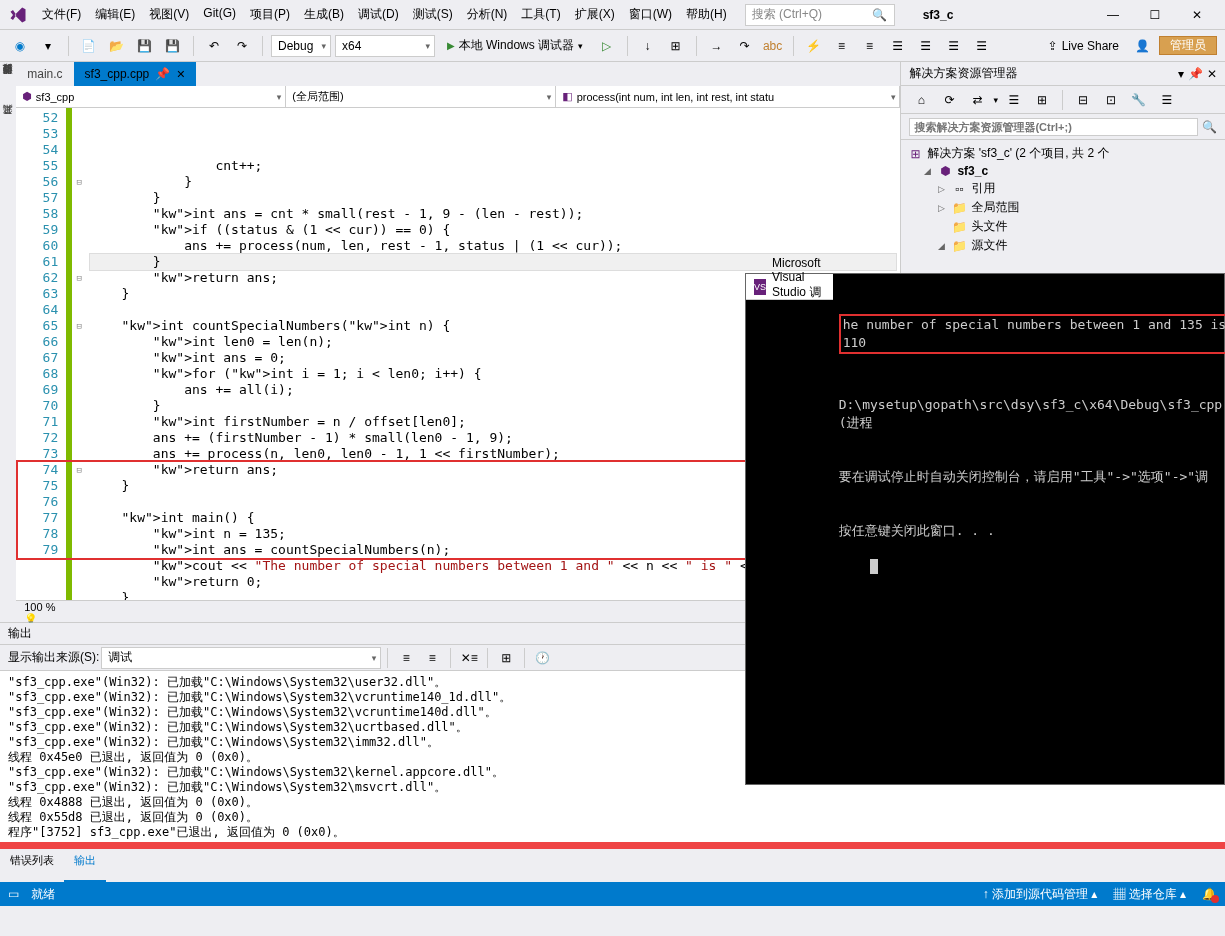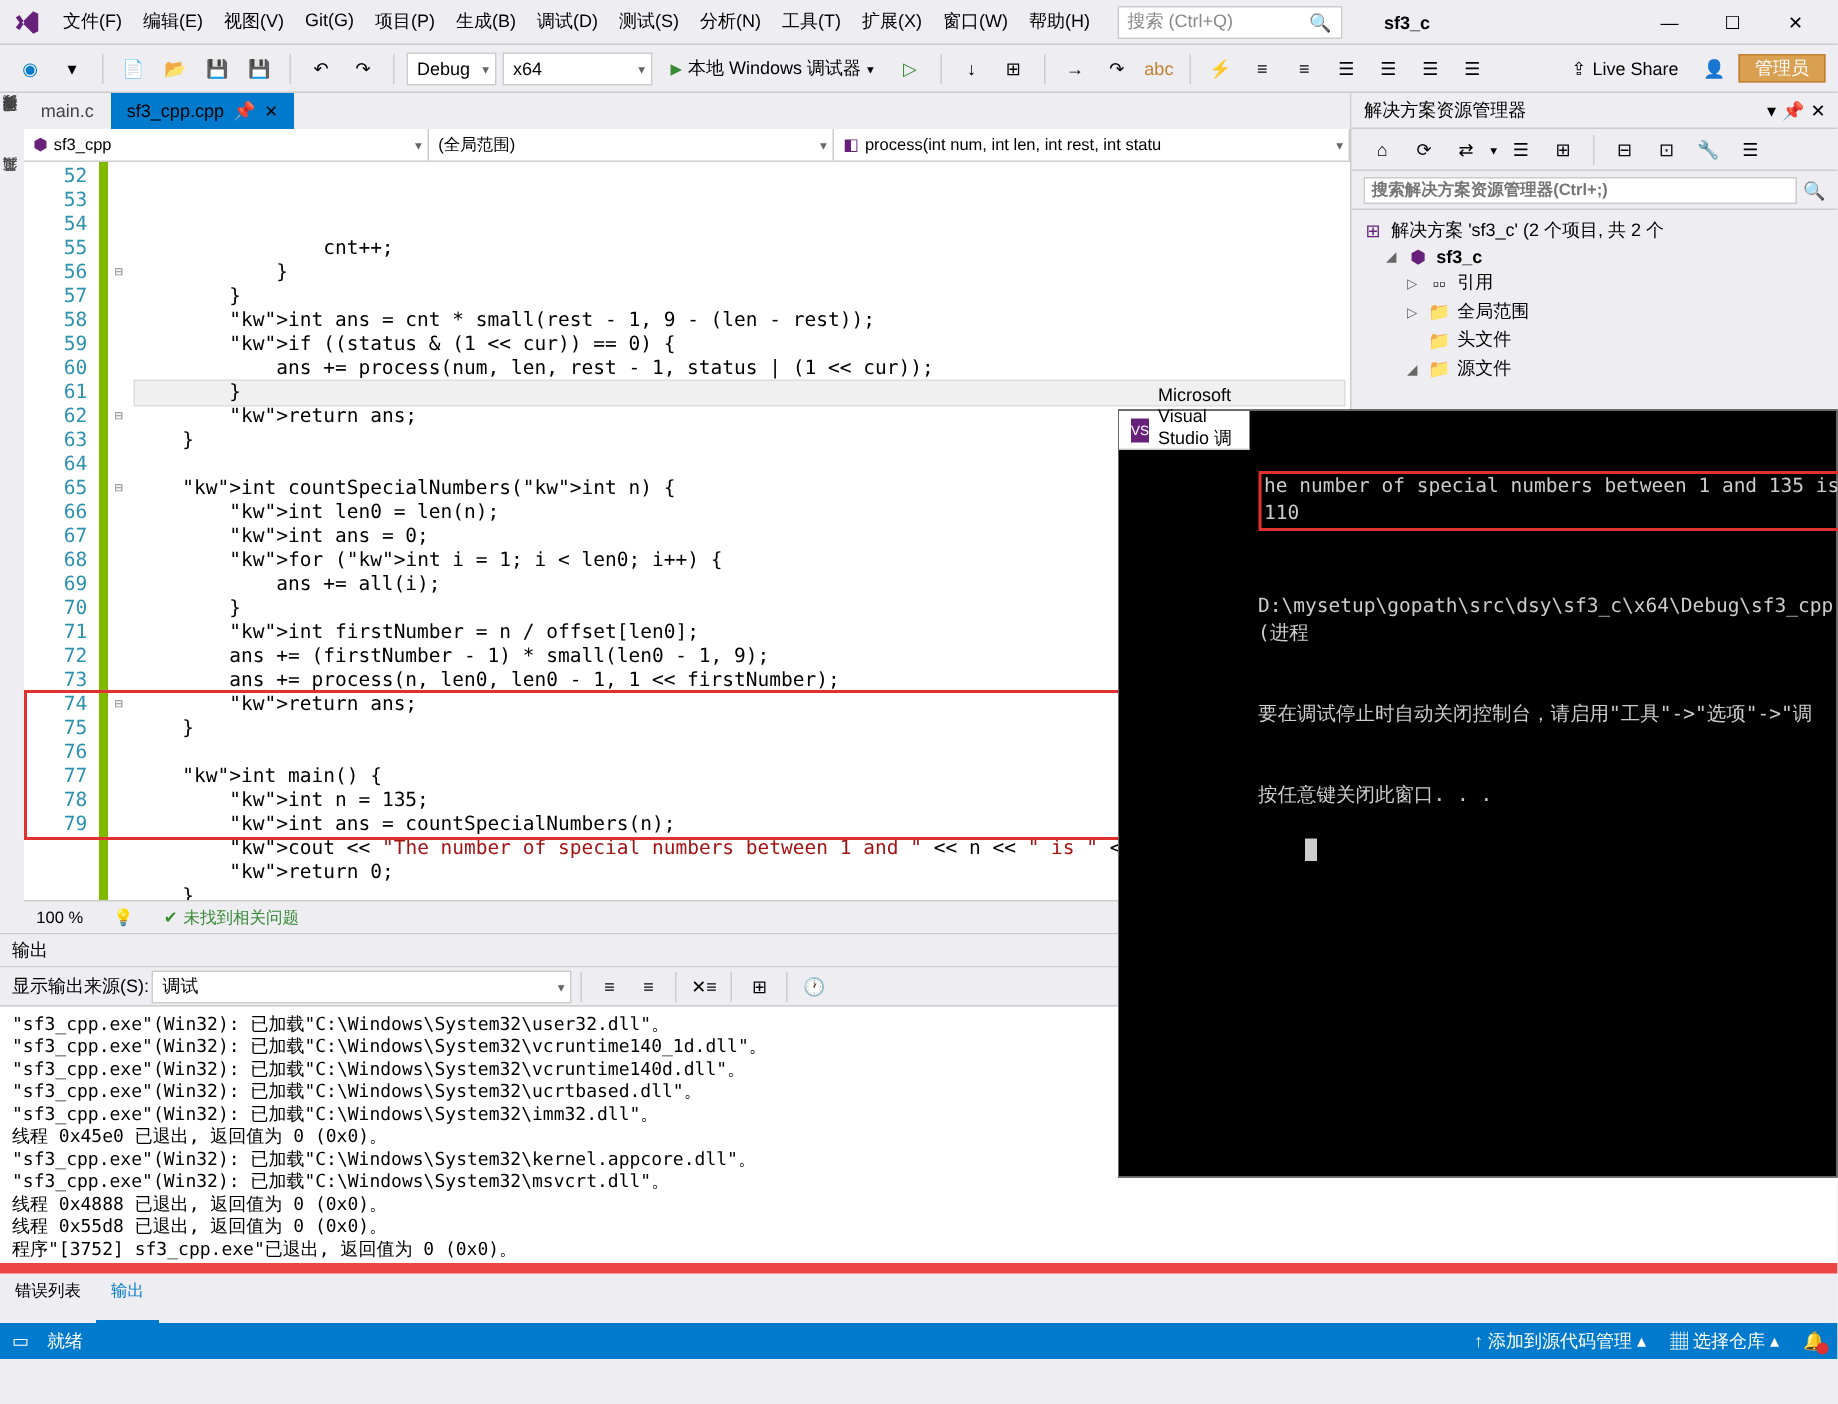--- a/index.html
+++ b/index.html
@@ -38,21 +38,21 @@
 .code-area { flex: 1; display: flex; overflow: hidden; position: relative; }
 .line-nums { width: 50px; text-align: right; padding: 2px 8px 2px 2px; color: #2b91af; font-family: Consolas, monospace; font-size: 13px; line-height: 16px; background: #fff; user-select: none; }
 .fold-col { width: 14px; background: #fff; font-family: Consolas, monospace; font-size: 9px; line-height: 16px; padding-top: 2px; color: #888; }
 .fold-col div { height: 16px; text-align: center; }
 .marker-col { width: 6px; background: #7fba00; }
 .code { flex: 1; font-family: Consolas, monospace; font-size: 13px; line-height: 16px; padding: 2px 4px; white-space: pre; position: relative; }
 .code .ln { height: 16px; }
 .str { color: #a31515; }
 .cursor-line { background: #f0f0f0; outline: 1px solid #ddd; }
 .red-box { position: absolute; border: 2px solid #e03030; pointer-events: none; }
-.ed-status { height: 22px; border-top: 1px solid #ccc; background: #eeeef2; display: flex; align-items: center; padding: 0 8px; gap: 20px; font-size: 11px; }
+.ed-status { height: 22px; border-top: 1px solid #ccc; background: #eeeef2; display: flex; padding: 0 8px; font-size: 11px; flex-direction: column; }
 .ed-status .noissue { color: #388a34; display: flex; align-items: center; gap: 4px; }
 .ed-status .right { margin-left: auto; display: flex; gap: 16px; }
 .right-panel { width: 360px; background: #eeeef2; border-left: 1px solid #ccc; display: flex; flex-direction: column; }
 .panel-head { height: 24px; background: #eeeef2; display: flex; align-items: center; padding: 0 8px; font-size: 12px; border-bottom: 1px solid #ccc; }
 .panel-head .pin { margin-left: auto; display: flex; gap: 4px; }
 .panel-tools { height: 28px; display: flex; align-items: center; padding: 0 8px; gap: 4px; border-bottom: 1px solid #ccc; }
 .panel-search { height: 26px; display: flex; align-items: center; padding: 0 8px; border-bottom: 1px solid #ccc; }
 .panel-search input { flex: 1; border: 1px solid #ccc; padding: 2px 4px; font-size: 11px; font-weight: bold; }
 .tree { padding: 4px 6px; font-size: 12px; }
 .tree-row { display: flex; align-items: center; gap: 4px; padding: 1px 0; }

